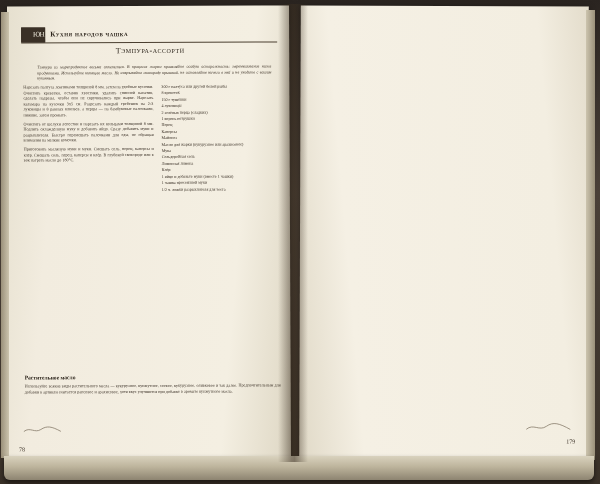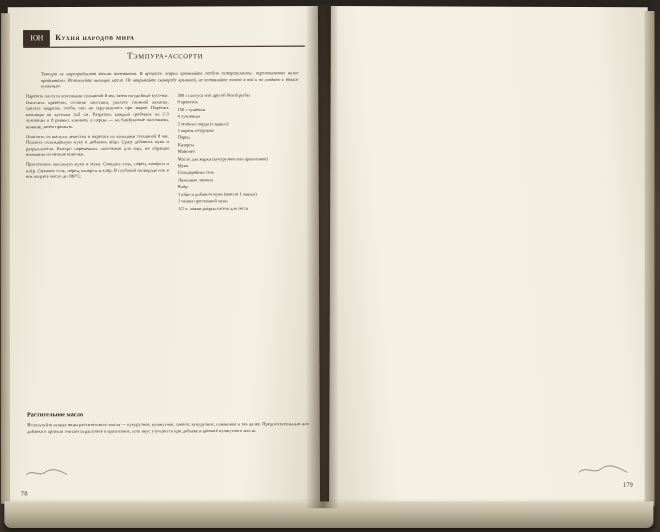--- a/index.html
+++ b/index.html
@@ -116,21 +116,21 @@
   }
   .runhead-left .logo {
     width: 22px;
     height: 13px;
     margin-right: 5px;
     border: 1px solid #3a3026;
     background: #3a3026;
     color: #efeadc;
     font-size: 7px;
     line-height: 12px;
-    text-align: center;
+    text-align: right;
     font-family: "Liberation Serif", serif;
     letter-spacing: -.5px;
   }
   .runhead-left .rh-title {
     font-size: 7.2px;
     font-variant: small-caps;
     letter-spacing: .5px;
     color: #2e261d;
     font-weight: bold;
   }
@@ -200,21 +200,21 @@
 
 <div class="scene">
   <div class="backdrop"></div>
 
   <div class="book">
 
     <div class="page page-left">
 
       <div class="runhead-left">
         <div class="logo">ЮН</div>
-        <div class="rh-title">Кухня народов мира</div>
+        <div class="rh-title">Кухня народов чашка</div>
       </div>
 
       <div class="lp-title-box">
         <div class="recipe-title">Тэмпура-ассорти</div>
       </div>
 
       <div class="lp-intro intro-italic">Тэмпура из морепродуктов весьма аппетитна. В процессе жарки проявляйте особую осторожность: перемешивание ниже продуктами. Используйте кипящее масло. Не накрывайте сковороду крышкой, не оставляйте ничего в ней и не уходите с вашим кухонным.</div>
 
       <div class="lp-col-a col-text">
         <p>Нарезать палтуса ломтиками толщиной 8 мм, затем на удобные кусочки. Очистить креветки, оставив хвостики, удалить спинной канатик, сделать надрезы, чтобы они не скручивались при жарке. Нарезать кальмара на кусочки 3х5 см. Разрезать каждый гребешок на 2-3 луковицы и 8 равных клиньев, а перцы — на бамбуковые палочками, нижние, затем промыть.</p>

